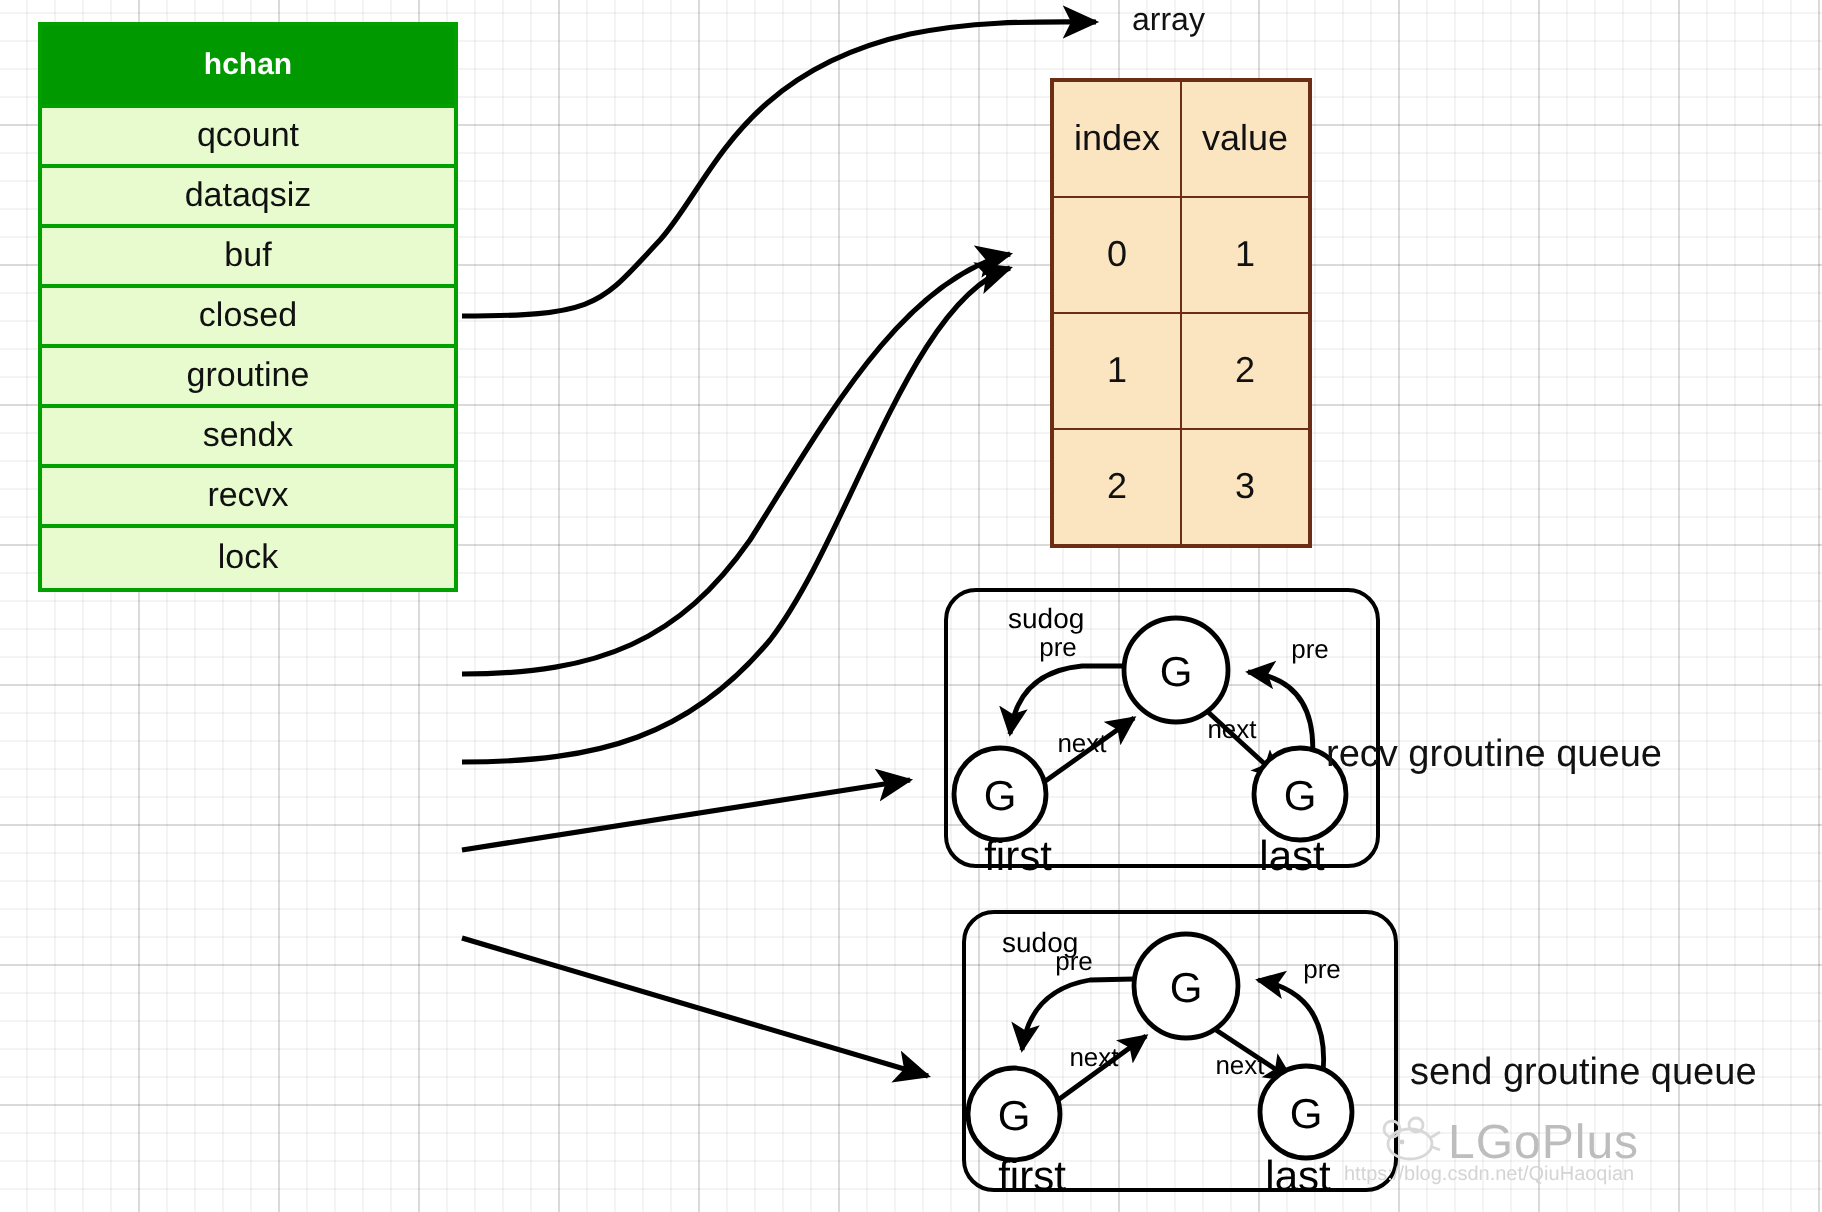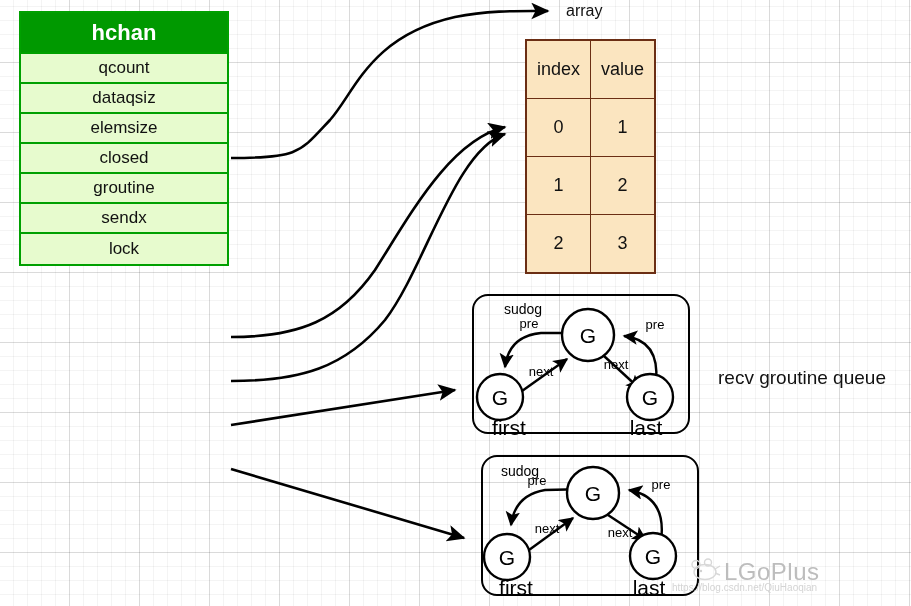--- a/index.html
+++ b/index.html
@@ -34,21 +34,21 @@
     left: 19px;
     top: 11px;
     width: 210px;
     border: 2px solid #00a000;
     box-sizing: border-box;
   }
   .hchan-header {
     height: 41px;
     background: #009900;
     color: #ffffff;
-    font-size: 22px;
+    font-size: 15px;
     font-weight: bold;
     display: flex;
     align-items: center;
     justify-content: center;
     border-bottom: 2px solid #00a000;
     box-sizing: border-box;
   }
   .hchan-row {
     height: 30px;
     background: #e7fbce;
@@ -100,21 +100,21 @@
   }
   #recv-queue-box { left: 472px; top: 294px; width: 218px; height: 140px; }
   #send-queue-box { left: 481px; top: 455px; width: 218px; height: 141px; }
 
   .queue-label {
     position: absolute;
     font-size: 19px;
     color: #111;
     white-space: nowrap;
   }
-  #recv-queue-label { left: 718px; top: 367px; text-align: right; }
+  #recv-queue-label { left: 663px; top: 367px; text-align: right; }
   #send-queue-label { left: 705px; top: 526px; }
 
   .qsvg { position: absolute; left: 0; top: 0; overflow: visible; }
 
   .gtext  { font-family: "Liberation Sans", sans-serif; font-size: 21px; fill: #000; text-anchor: middle; }
   .endtxt { font-family: "Liberation Sans", sans-serif; font-size: 21px; fill: #000; text-anchor: middle; }
   .smtxt  { font-family: "Liberation Sans", sans-serif; font-size: 13px; fill: #000; text-anchor: middle; }
   .sudogtxt { font-family: "Liberation Sans", sans-serif; font-size: 14px; fill: #000; }
 
   
@@ -154,24 +154,25 @@
 </style>
 </head>
 <body>
 
 <div id="canvas">
 
   <div id="hchan-table">
     <div class="hchan-header">hchan</div>
     <div class="hchan-row">qcount</div>
     <div class="hchan-row">dataqsiz</div>
-    <div class="hchan-row">elemsize</div>
+    <div class="hchan-row">buf</div>
     <div class="hchan-row">closed</div>
     <div class="hchan-row">groutine</div>
     <div class="hchan-row">sendx</div>
+    <div class="hchan-row">recvx</div>
     <div class="hchan-row">lock</div>
   </div>
 
   <div id="array-label">array</div>
 
   <table id="array-table">
     <tbody>
         <tr>
       <td class="hdr">index</td>
       <td class="hdr">value</td>
@@ -254,20 +255,21 @@
       <text class="endtxt" x="33" y="138">first</text>
 
       <circle cx="110" cy="36" r="26" fill="#fff" stroke="#000" stroke-width="2.4"></circle>
       <text class="gtext" x="110" y="44">G</text>
 
       <circle cx="170" cy="99" r="23" fill="#fff" stroke="#000" stroke-width="2.4"></circle>
       <text class="gtext" x="170" y="107">G</text>
       <text class="endtxt" x="166" y="138">last</text>
     </svg>
   </div>
+  <div id="send-queue-label" class="queue-label">send groutine queue</div>
 
   <svg id="connectors" viewBox="0 0 911 606">
     <defs>
       <marker id="ah-big" markerWidth="8" markerHeight="8" refX="6.4" refY="3.2" orient="auto">
         <path d="M0,0 L7,3.2 L0,6.4 L1.6,3.2 z" fill="#000"></path>
       </marker>
     </defs>
 
     <path d="M231,158 C300,158 300,152 330,120 C355,92 370,36 455,17 C490,10 520,11 548,11" fill="none" stroke="#000" stroke-width="2.6" marker-end="url(#ah-big)"></path>
 

